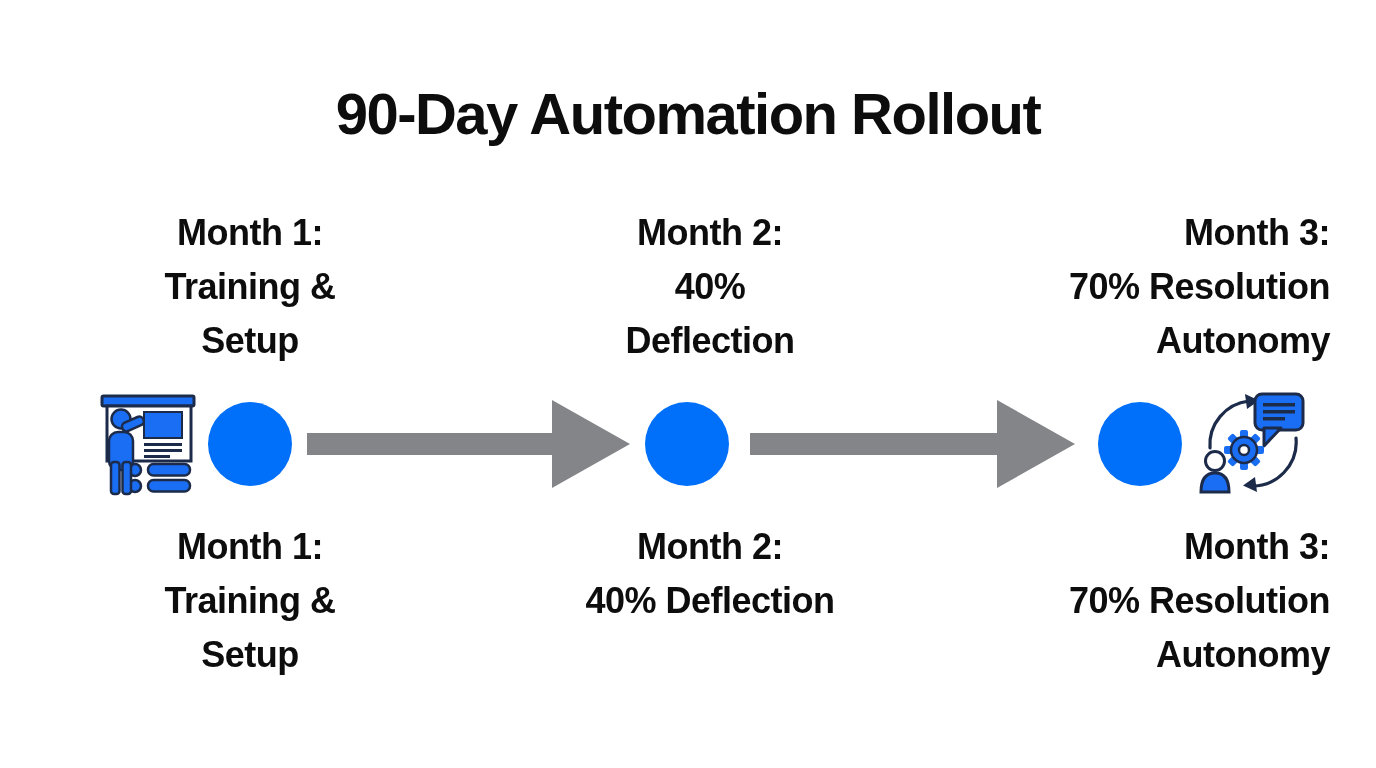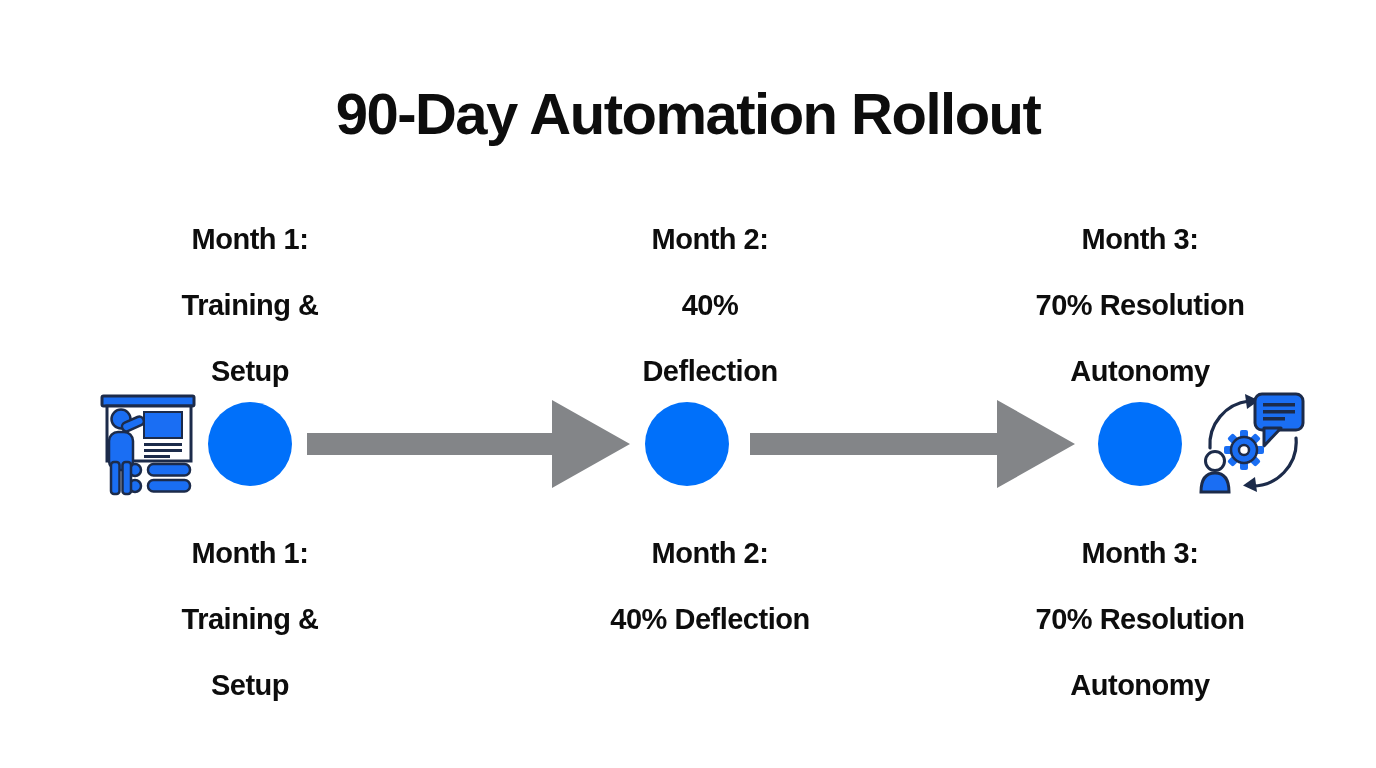--- a/index.html
+++ b/index.html
@@ -16,28 +16,28 @@
   .canvas{position:absolute;left:0;top:0;width:1376px;height:768px;background:var(--background);}
 
   .title{
     position:absolute;left:0;top:80px;width:1376px;
     text-align:center;font-size:58px;font-weight:700;letter-spacing:-1.5px;
     color:var(--text);
   }
 
   .m-label{
     position:absolute;width:380px;
-    font-size:29px;line-height:66px;font-weight:700;letter-spacing:-0.5px;
+    font-size:36px;line-height:54px;font-weight:700;letter-spacing:-0.5px;
     text-align:center;white-space:pre-line;color:var(--text);
   }
   .top-label{top:206px;}
   .bottom-label{top:520px;}
   .col-1{left:60px;}
   .col-2{left:520px;}
-  .col-3{left:950px;}
+  .col-3{left:950px;text-align:right;}
 
   .node{
     position:absolute;top:402px;width:84px;height:84px;border-radius:50%;
     background:var(--node-blue);
   }
   .node-1{left:208px;}
   .node-2{left:645px;}
   .node-3{left:1098px;}
 
   .arrow-svg{position:absolute;top:400px;height:88px;}

